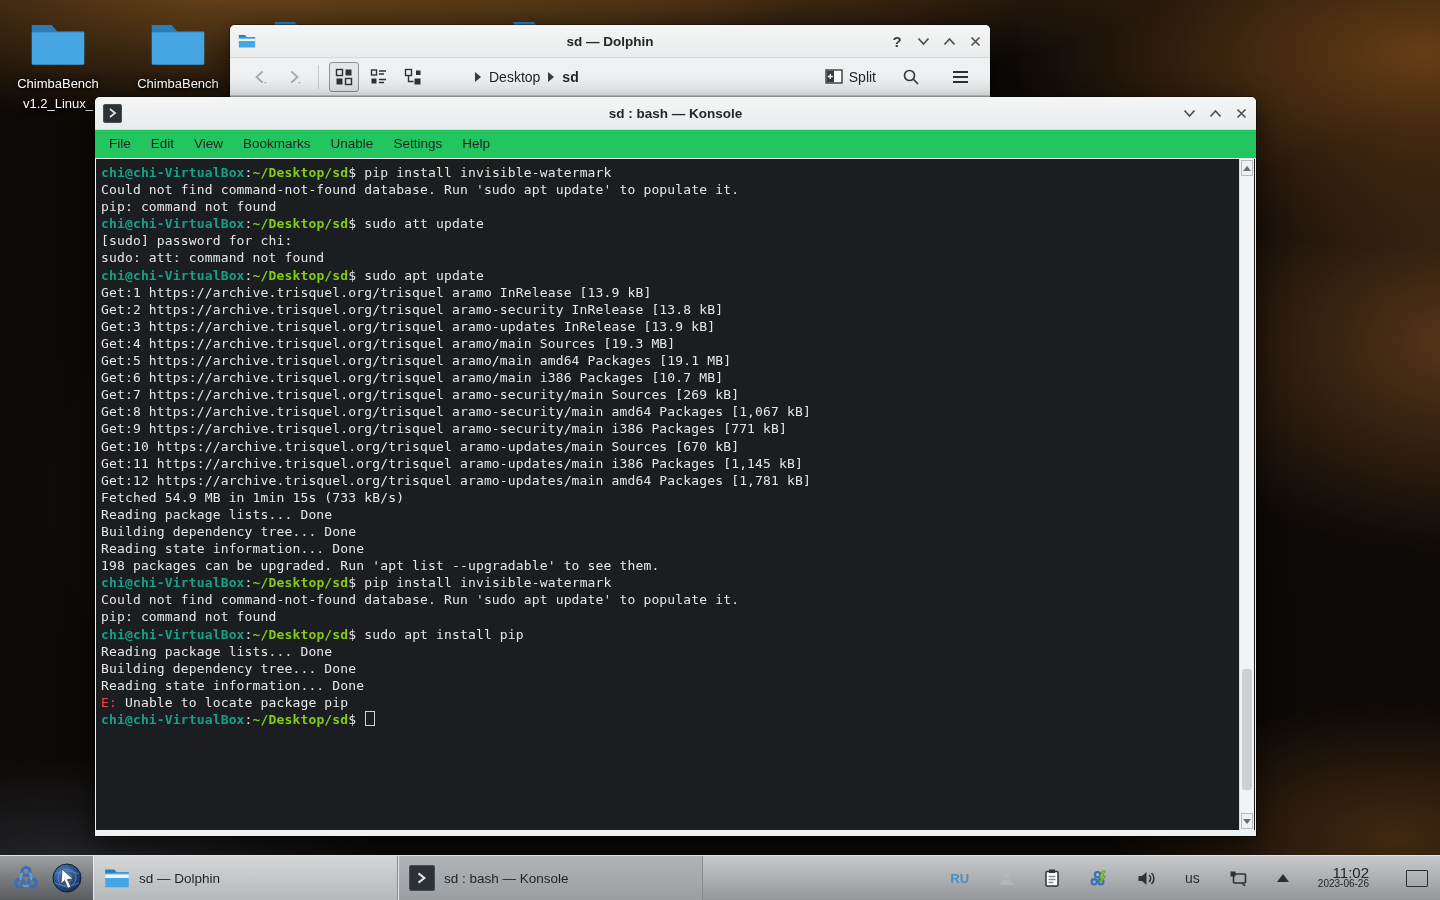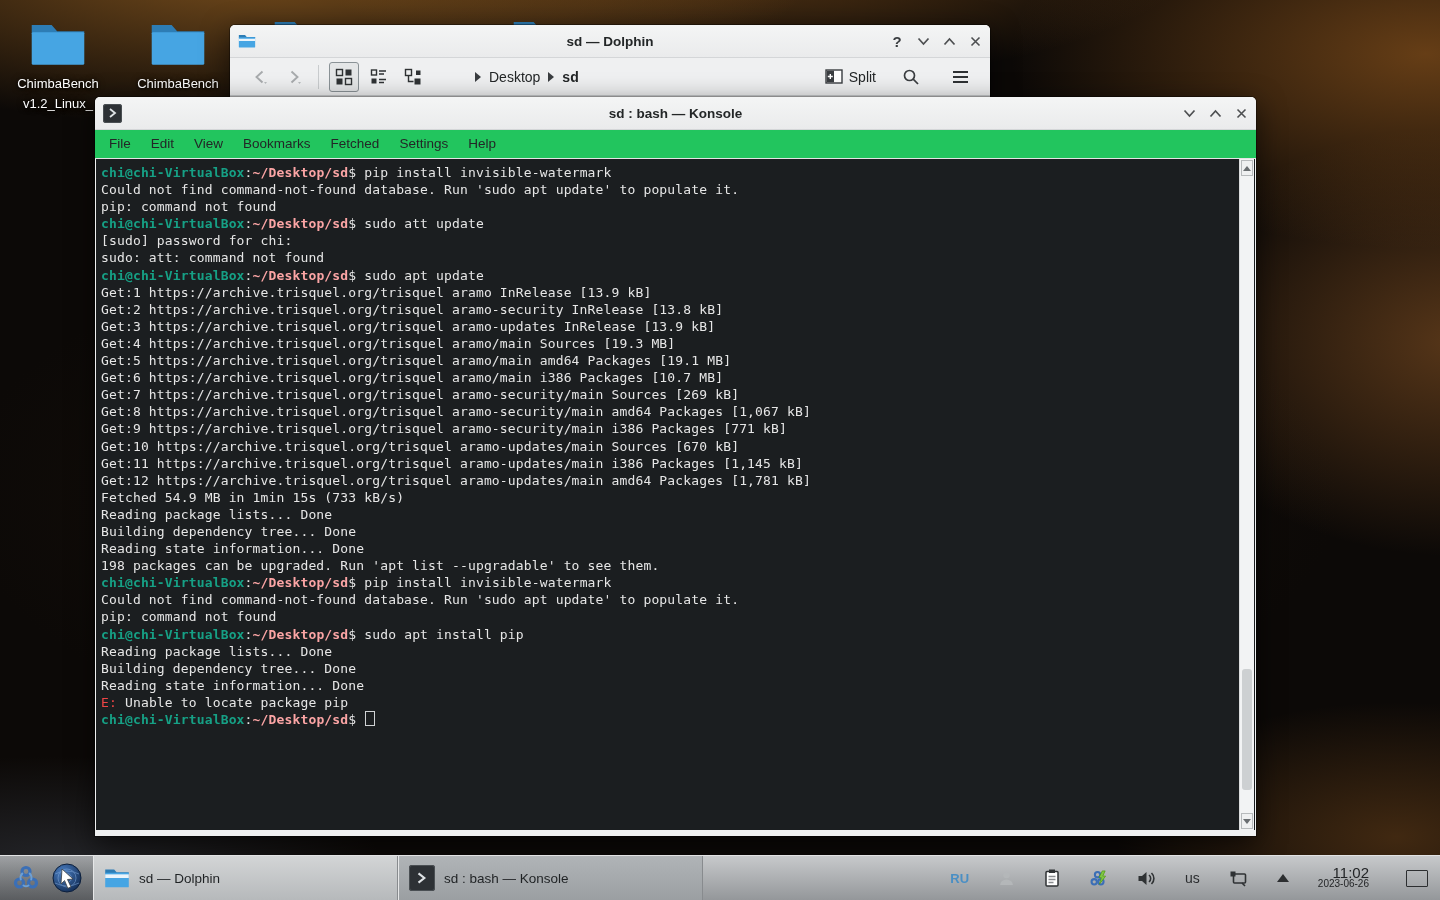--- a/index.html
+++ b/index.html
@@ -56,21 +56,21 @@
   .kicon{width:19px;height:19px;border-radius:3px;background:#2d3135;
     display:flex;align-items:center;justify-content:center;box-shadow:inset 0 0 0 1px #4a4f53;}
   .menubar{height:28px;background:#22c55e;border-bottom:1px solid #e3e4e5;
     display:flex;align-items:center;padding-left:4px;}
   .menu-item{padding:0 10px;font-size:13.5px;color:#232627;line-height:28px;}
   .termwrap{flex:1;position:relative;background:#1b1e20;margin:0 1px;}
   .terminal{position:absolute;inset:0;right:15px;overflow:hidden;
     font-family:"DejaVu Sans Mono",monospace;font-size:13px;line-height:17.1px;
     letter-spacing:.15px;color:#e6e6e6;padding:5px 0 0 5px;white-space:pre;}
   .tuser{color:#16a085;font-weight:bold;}
-  .tpath{color:#fca5a5;font-weight:bold;}
+  .tpath{color:#84cc16;font-weight:bold;}
   .terr{color:#ed4掉545;}
   .terr{color:#ed4545;}
   .cursor{display:inline-block;width:8px;height:13px;border:1px solid #cfd2d4;
     vertical-align:-2px;margin-left:1px;}
   .kscroll{position:absolute;top:0;bottom:0;right:1px;width:14px;background:#f2f3f4;
     border-left:1px solid #dadcdd;}
   .sbtn{position:absolute;left:1px;right:1px;height:14px;border:1px solid #b7babc;
     display:flex;align-items:center;justify-content:center;background:#eff0f1;}
   .sbtn.up{top:1px;} .sbtn.down{bottom:1px;}
   .tri-up{width:0;height:0;border-left:4px solid transparent;border-right:4px solid transparent;border-bottom:5px solid #6a6e71;}
@@ -252,21 +252,21 @@
             <path d="M1.5 1.5 L9.5 9.5 M9.5 1.5 L1.5 9.5" stroke="#4d4f51" stroke-width="1.6"></path>
           </svg>
       </span>
     </span>
   </div>
   <div class="menubar">
       <span class="menu-item">File</span>
       <span class="menu-item">Edit</span>
       <span class="menu-item">View</span>
       <span class="menu-item">Bookmarks</span>
-      <span class="menu-item">Fetched</span>
+      <span class="menu-item">Unable</span>
       <span class="menu-item">Settings</span>
       <span class="menu-item">Help</span>
     </div>
   <div class="termwrap">
     <div class="terminal"><div class="tline"><span class="tuser">chi@chi-VirtualBox</span><span class="ttext">:</span><span class="tpath">~/Desktop/sd</span><span class="ttext">$ pip install invisible-watermark</span></div><div class="tline"><span class="ttext">Could not find command-not-found database. Run 'sudo apt update' to populate it.</span></div><div class="tline"><span class="ttext">pip: command not found</span></div><div class="tline"><span class="tuser">chi@chi-VirtualBox</span><span class="ttext">:</span><span class="tpath">~/Desktop/sd</span><span class="ttext">$ sudo att update</span></div><div class="tline"><span class="ttext">[sudo] password for chi:</span></div><div class="tline"><span class="ttext">sudo: att: command not found</span></div><div class="tline"><span class="tuser">chi@chi-VirtualBox</span><span class="ttext">:</span><span class="tpath">~/Desktop/sd</span><span class="ttext">$ sudo apt update</span></div><div class="tline"><span class="ttext">Get:1 https://archive.trisquel.org/trisquel aramo InRelease [13.9 kB]</span></div><div class="tline"><span class="ttext">Get:2 https://archive.trisquel.org/trisquel aramo-security InRelease [13.8 kB]</span></div><div class="tline"><span class="ttext">Get:3 https://archive.trisquel.org/trisquel aramo-updates InRelease [13.9 kB]</span></div><div class="tline"><span class="ttext">Get:4 https://archive.trisquel.org/trisquel aramo/main Sources [19.3 MB]</span></div><div class="tline"><span class="ttext">Get:5 https://archive.trisquel.org/trisquel aramo/main amd64 Packages [19.1 MB]</span></div><div class="tline"><span class="ttext">Get:6 https://archive.trisquel.org/trisquel aramo/main i386 Packages [10.7 MB]</span></div><div class="tline"><span class="ttext">Get:7 https://archive.trisquel.org/trisquel aramo-security/main Sources [269 kB]</span></div><div class="tline"><span class="ttext">Get:8 https://archive.trisquel.org/trisquel aramo-security/main amd64 Packages [1,067 kB]</span></div><div class="tline"><span class="ttext">Get:9 https://archive.trisquel.org/trisquel aramo-security/main i386 Packages [771 kB]</span></div><div class="tline"><span class="ttext">Get:10 https://archive.trisquel.org/trisquel aramo-updates/main Sources [670 kB]</span></div><div class="tline"><span class="ttext">Get:11 https://archive.trisquel.org/trisquel aramo-updates/main i386 Packages [1,145 kB]</span></div><div class="tline"><span class="ttext">Get:12 https://archive.trisquel.org/trisquel aramo-updates/main amd64 Packages [1,781 kB]</span></div><div class="tline"><span class="ttext">Fetched 54.9 MB in 1min 15s (733 kB/s)</span></div><div class="tline"><span class="ttext">Reading package lists... Done</span></div><div class="tline"><span class="ttext">Building dependency tree... Done</span></div><div class="tline"><span class="ttext">Reading state information... Done</span></div><div class="tline"><span class="ttext">198 packages can be upgraded. Run 'apt list --upgradable' to see them.</span></div><div class="tline"><span class="tuser">chi@chi-VirtualBox</span><span class="ttext">:</span><span class="tpath">~/Desktop/sd</span><span class="ttext">$ pip install invisible-watermark</span></div><div class="tline"><span class="ttext">Could not find command-not-found database. Run 'sudo apt update' to populate it.</span></div><div class="tline"><span class="ttext">pip: command not found</span></div><div class="tline"><span class="tuser">chi@chi-VirtualBox</span><span class="ttext">:</span><span class="tpath">~/Desktop/sd</span><span class="ttext">$ sudo apt install pip</span></div><div class="tline"><span class="ttext">Reading package lists... Done</span></div><div class="tline"><span class="ttext">Building dependency tree... Done</span></div><div class="tline"><span class="ttext">Reading state information... Done</span></div><div class="tline"><span class="terr">E:</span><span class="ttext"> Unable to locate package pip</span></div><div class="tline"><span class="tuser">chi@chi-VirtualBox</span><span class="ttext">:</span><span class="tpath">~/Desktop/sd</span><span class="ttext">$ </span><span class="cursor"></span></div></div>
     <div class="kscroll">
       <div class="sbtn up">
           <span class="tri-up"></span>
         </div>
       <div class="sslider"></div>

